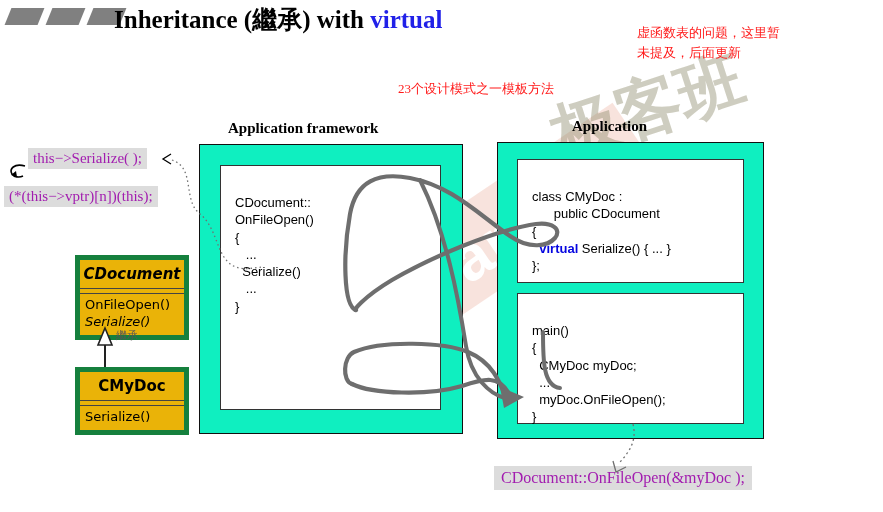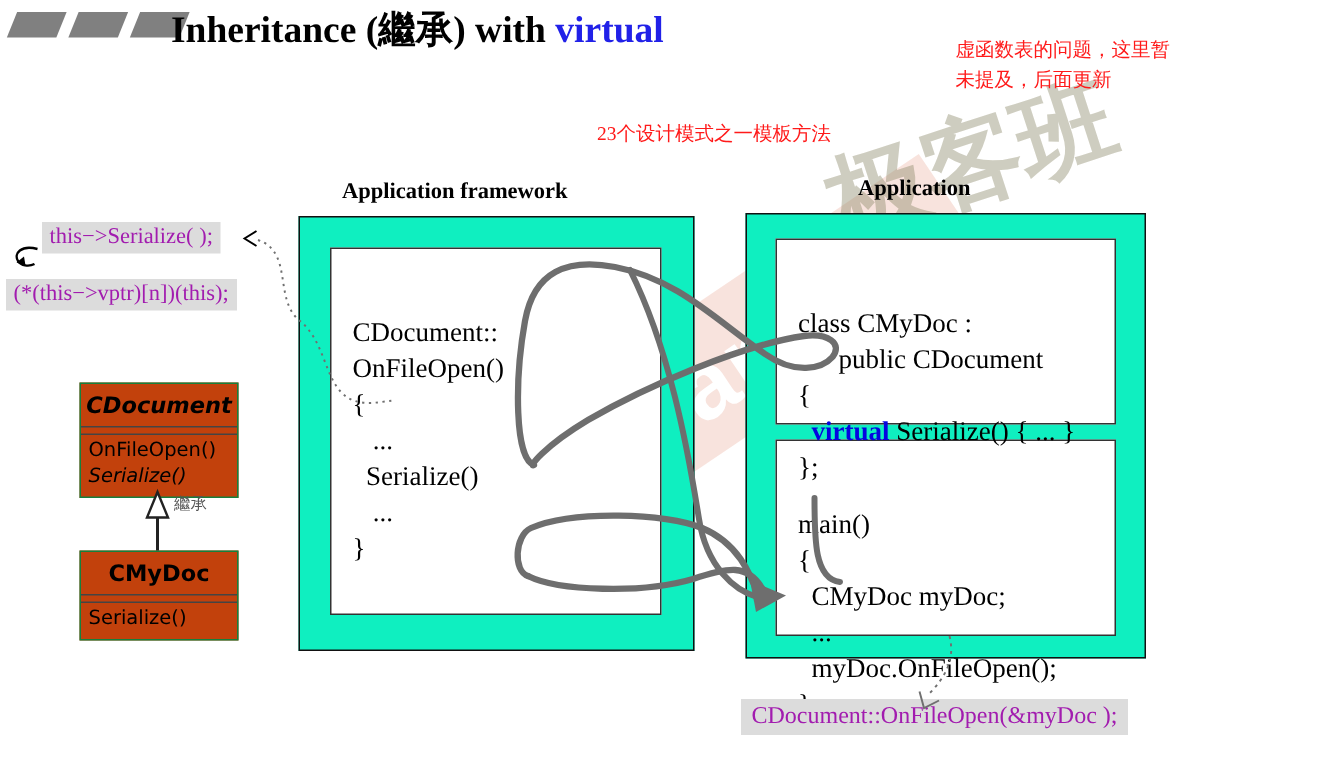--- a/index.html
+++ b/index.html
@@ -65,43 +65,43 @@
 
   
   .teal{position:absolute;z-index:3;background:#0fefc0;border:1px solid #111;}
   #panel-framework{left:199px;top:144px;width:262px;height:288px;}
   #panel-application{left:497px;top:142px;width:265px;height:295px;}
   .white-card{position:absolute;background:#ffffff;border:1px solid #333;}
   #card-cdocument{left:20px;top:20px;width:219px;height:243px;}
   #card-cmydoc{left:19px;top:16px;width:225px;height:122px;}
   #card-main{left:19px;top:150px;width:225px;height:129px;}
   .code{
-    position:absolute;left:14px;top:26px;z-index:5;
-    font-family:Liberation Serif, serif;font-size:18px;color:#000;
+    position:absolute;left:14px;top:15px;z-index:5;
+    font-family:Liberation Sans, sans-serif;font-size:13px;color:#000;
     line-height:1.33;white-space:pre;
   }
   .code .kw{color:#0505e0;font-weight:bold;}
 
   
   .grey-call{
     position:absolute;z-index:6;background:#dcdcdc;color:#a21caf;
     font-family:"Liberation Serif", serif;font-size:15px;
     padding:2px 5px;white-space:nowrap;
   }
   #call-serialize{left:28px;top:148px;}
   #call-vptr{left:4px;top:186px;}
   #call-bottom{left:494px;top:466px;font-size:16px;padding:3px 7px;}
 
   .loop-glyph{
     position:absolute;left:6px;top:160px;z-index:6;
     font-family:"DejaVu Sans", sans-serif;font-size:23px;color:#000;
   }
 
   
-  .uml{position:absolute;z-index:6;border:1px solid #15803d;background:#c2410c;width:104px;}
+  .uml{position:absolute;z-index:6;border:5px solid #15803d;background:#eab308;width:104px;margin-left:22px;}
   #uml-cdocument{left:53px;top:255px;}
   #uml-cmydoc{left:53px;top:367px;}
   .uml .head{
     text-align:center;padding:5px 2px;font-size:15px;font-weight:bold;
     font-family:"DejaVu Sans", sans-serif;
   }
   .uml .head.it{font-style:italic;}
   .uml .sep{border-top:1px solid #444;height:4px;}
   .uml .body{border-top:1px solid #444;padding:3px 5px 4px 5px;
              font-size:13px;font-family:"DejaVu Sans", sans-serif;line-height:1.3;}

